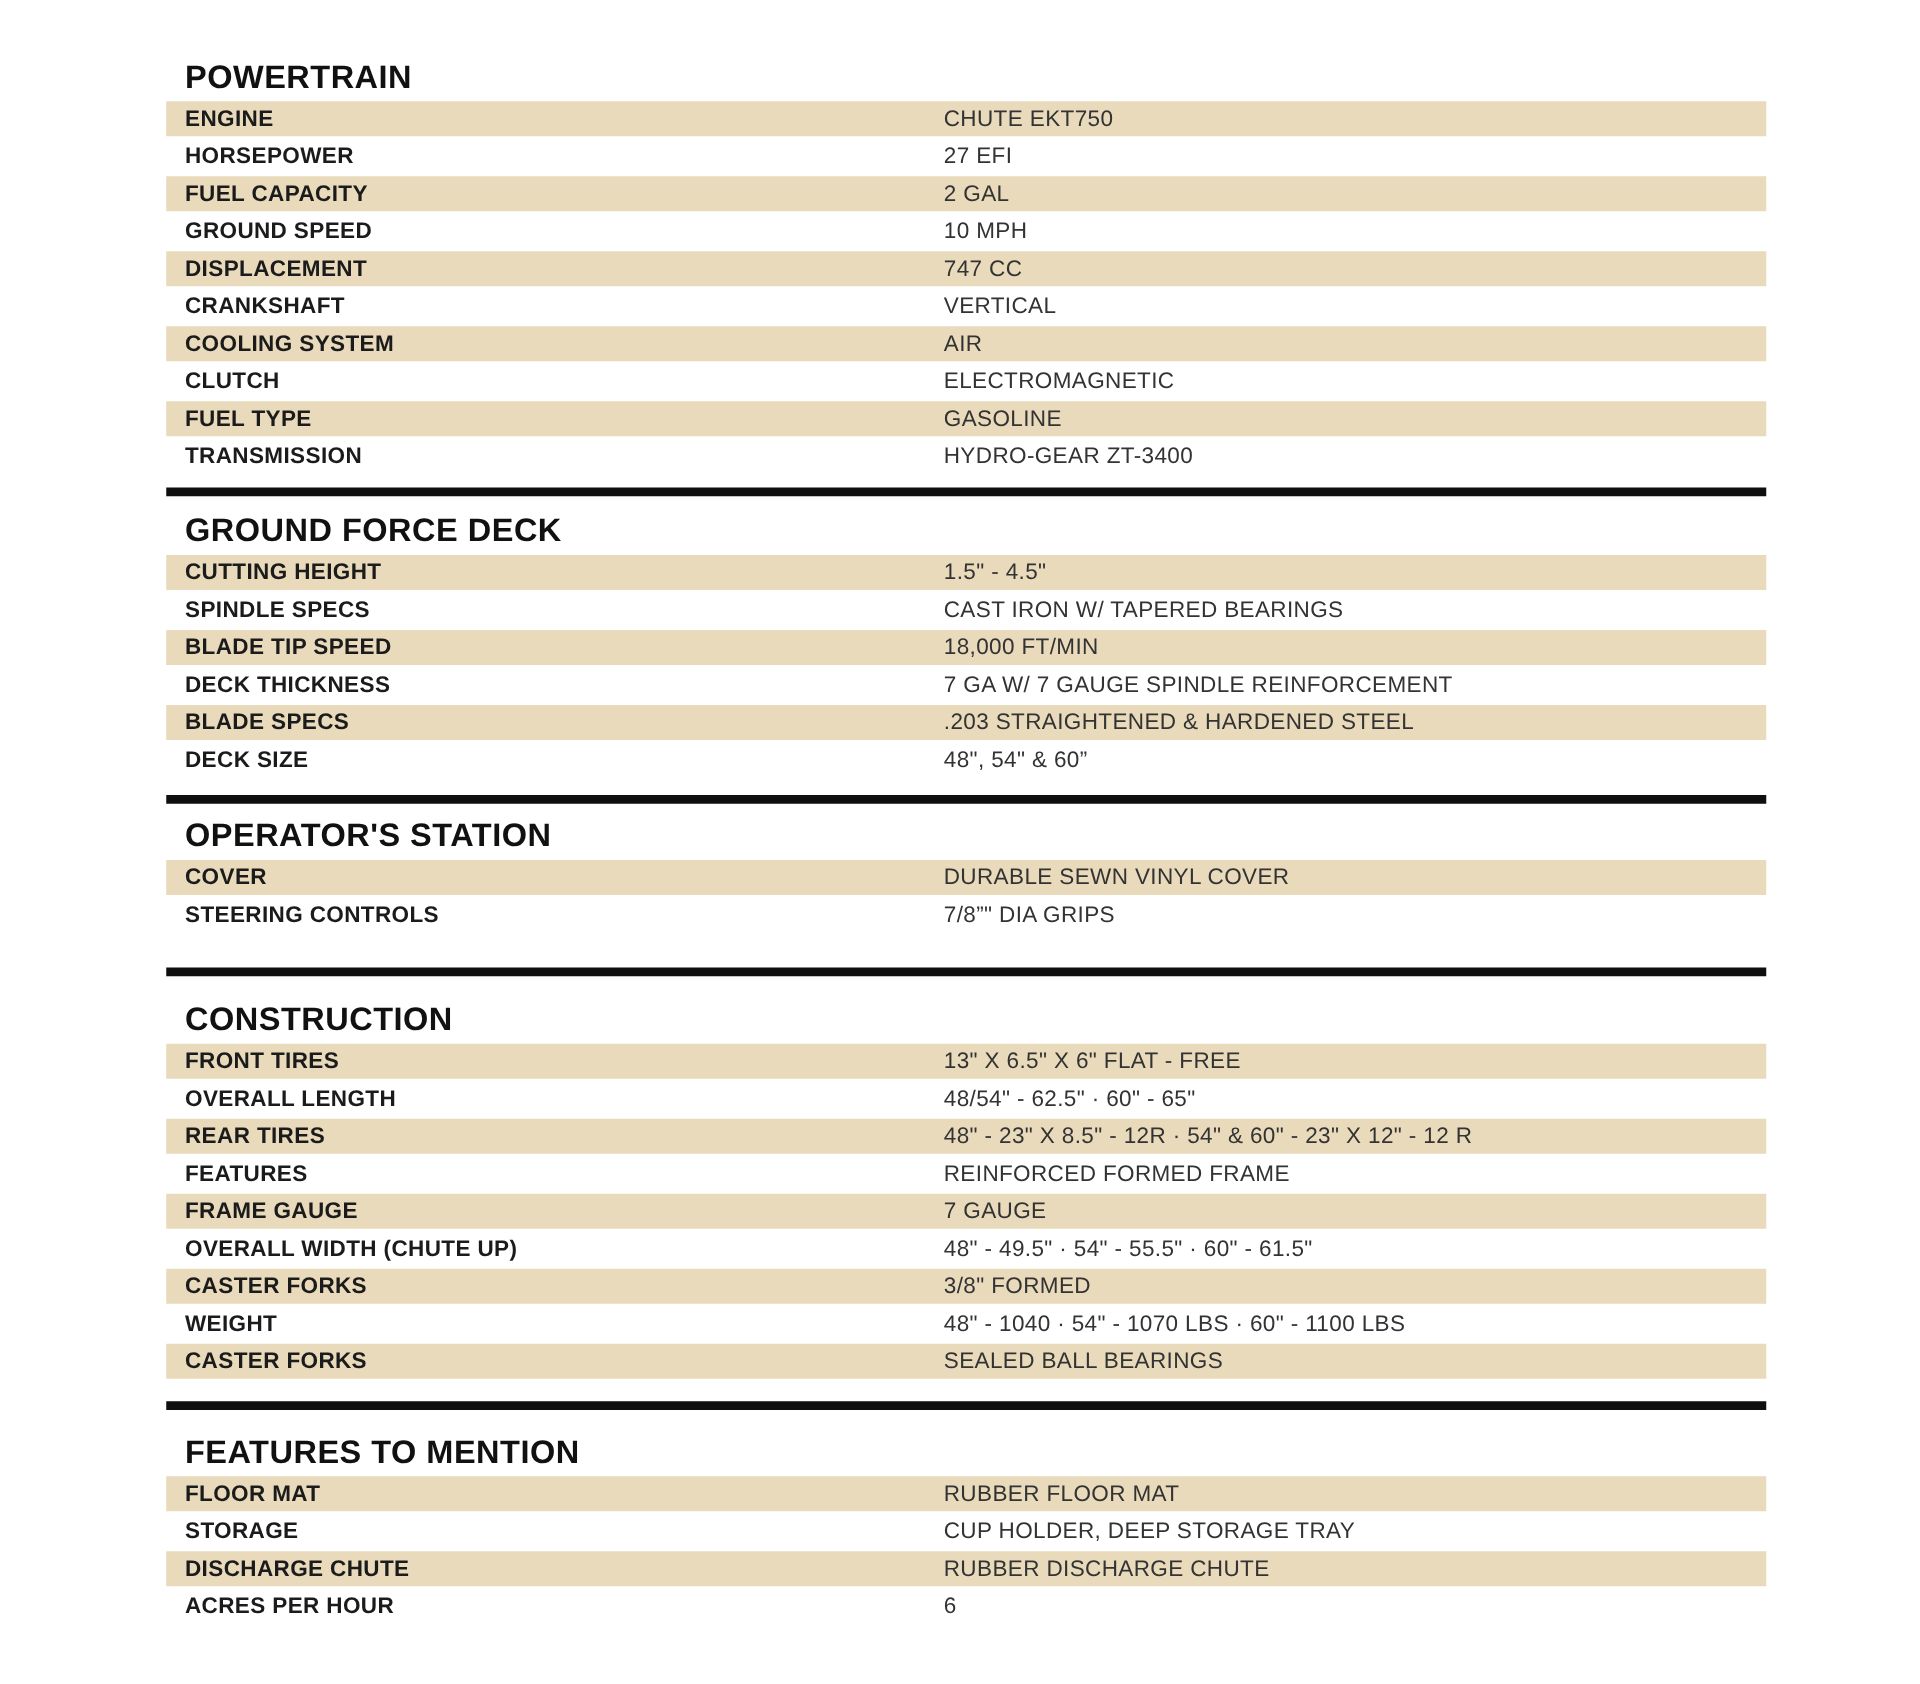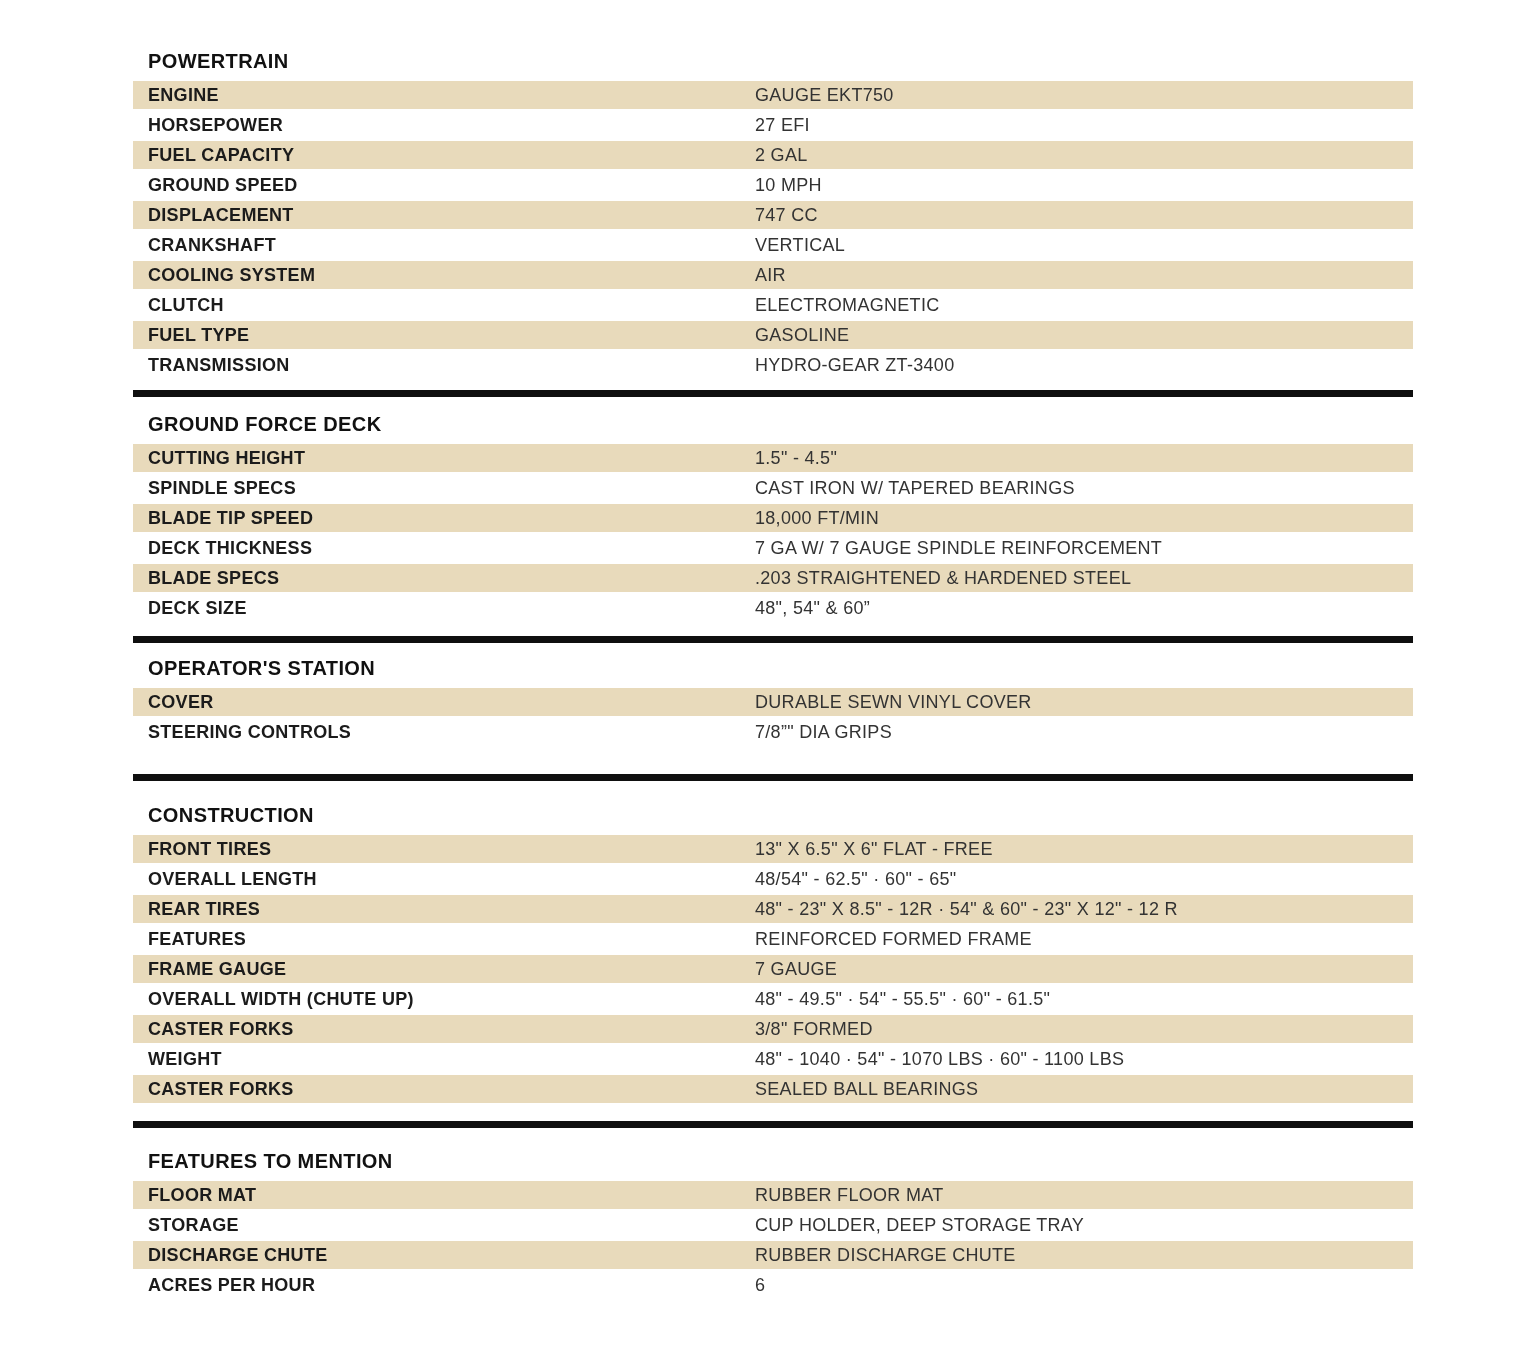--- a/index.html
+++ b/index.html
@@ -15,21 +15,21 @@
     background: #ffffff;
     overflow: hidden;
   }
   .spec-table {
     position: absolute;
     left: 133px;
     top: 48px;
     width: 1280px;
   }
   .section-title {
-    font-size: 20px;
+    font-size: 26px;
     font-weight: 700;
     letter-spacing: 0.4px;
     color: #111111;
     line-height: 26px;
     padding-left: 15px;
     margin-bottom: 7px;
     text-transform: uppercase;
   }
   .spec-row {
     position: relative;
@@ -74,21 +74,21 @@
 </style>
 </head>
 <body>
 
 <div class="page">
   <div class="spec-table" id="spec-table">
       <div class="section">
         <div class="section-title">POWERTRAIN</div>
         <div class="spec-row striped">
           <span class="spec-label">ENGINE</span>
-          <span class="spec-value">GAUGE EKT750</span>
+          <span class="spec-value">CHUTE EKT750</span>
         </div>
         <div class="spec-row">
           <span class="spec-label">HORSEPOWER</span>
           <span class="spec-value">27 EFI</span>
         </div>
         <div class="spec-row striped">
           <span class="spec-label">FUEL CAPACITY</span>
           <span class="spec-value">2 GAL</span>
         </div>
         <div class="spec-row">

